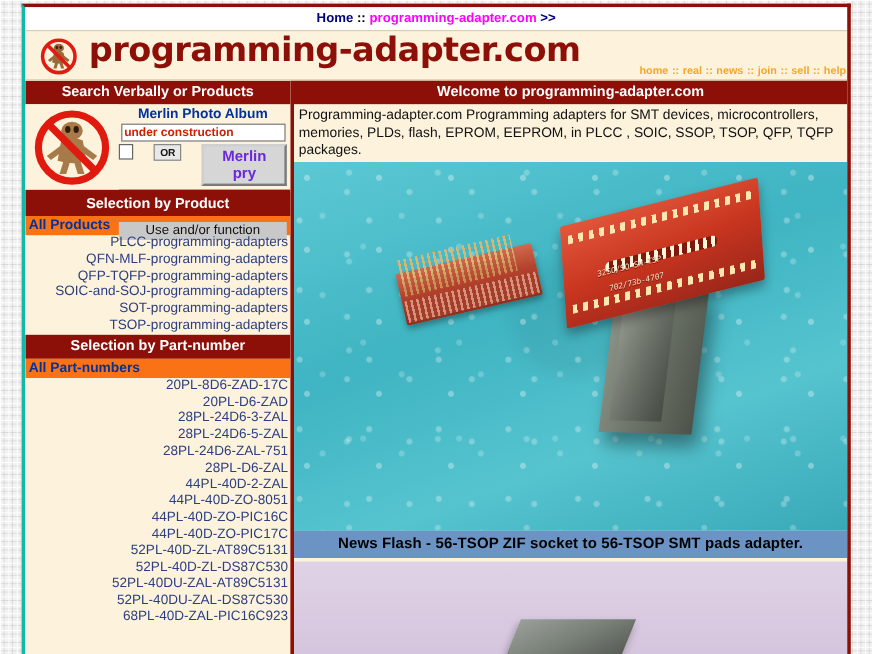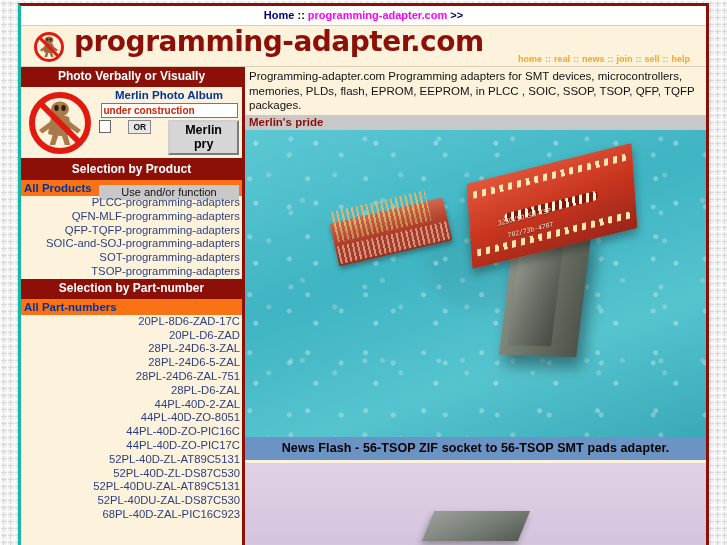--- a/index.html
+++ b/index.html
@@ -71,21 +71,21 @@
     left: 53px;
     top: -1px;
     font-size: 28px;
     font-weight: bold;
     color: #8c1008;
     letter-spacing: -0.5px;
     font-family: "DejaVu Sans", sans-serif;
   }
   .topnav {
     position: absolute;
-    right: 15px;
+    right: 0;
     bottom: 2px;
     font-size: 9px;
     font-weight: bold;
     color: #f5a623;
     white-space: nowrap;
   }
   .topnav a {
     color: #f5a623;
     text-decoration: none;
     margin: 0 1px;
@@ -188,21 +188,21 @@
     background: #e8e8e8;
     padding: 1px 4px;
     color: #111;
   }
   .pry-btn {
     font-size: 12.5px;
     font-weight: bold;
     background: #d6d6d6;
     border: 2px outset #cfcfcf;
     padding: 1px 5px 2px 5px;
-    color: #000000;
+    color: #6d28d9;
     font-family: "Liberation Sans", sans-serif;
     cursor: pointer;
   }
   .func-note {
     background: #c8c8c8;
     text-align: center;
     font-size: 11px;
     color: #111;
     padding: 1px 0 2px 0;
     margin-top: 30px;
@@ -439,21 +439,21 @@
     <div class="site-title">programming-adapter.com</div>
     <div class="topnav">
       <a>home</a><span class="nsep">::</span><a>real</a><span class="nsep">::</span><a>news</a><span class="nsep">::</span><a>join</a><span class="nsep">::</span><a>sell</a><span class="nsep">::</span><a>help</a>
     </div>
   </div>
 
   <div class="columns">
 
     <div class="col-left">
 
-      <div class="sec-head">Photo Verbally or Visually</div>
+      <div class="sec-head">Search Verbally or Products</div>
 
       <div class="search-panel">
         <div class="merlin-img">
           <svg width="66" height="66" viewBox="0 0 66 66">
             <circle cx="33" cy="33" r="28" fill="none" stroke="#e01a0f" stroke-width="6"></circle>
             <g fill="#a97a49">
               <ellipse cx="33" cy="19" rx="9" ry="7.5"></ellipse>
               <ellipse cx="29.5" cy="18" rx="2.2" ry="2.9" fill="#2d1b0d"></ellipse>
               <ellipse cx="36.5" cy="18" rx="2.2" ry="2.9" fill="#2d1b0d"></ellipse>
               <path d="M24 27 q9 -4 18 0 l3 17 q-11 4 -24 0 z"></path>
@@ -506,24 +506,24 @@
         <div class="list-item">52PL-40DU-ZAL-AT89C5131</div>
         <div class="list-item">52PL-40DU-ZAL-DS87C530</div>
         <div class="list-item">68PL-40D-ZAL-PIC16C923</div>
 
       </div>
 
     </div>
 
     <div class="col-right">
 
+      <div class="sec-head main">Welcome to programming-adapter.com</div>
 
       <div class="intro">Programming-adapter.com Programming adapters for SMT devices, microcontrollers, memories, PLDs, flash, EPROM, EEPROM, in PLCC , SOIC, SSOP, TSOP, QFP, TQFP packages.</div>
 
-      <div class="pride-bar">Merlin's pride</div>
 
       <div class="photo-main">
         <div class="bg"></div>
 
         <div class="pcb-flat">
           <div class="board"></div>
           <div class="teeth"></div>
           <div class="pins"></div>
           <div class="pins2"></div>
         </div>

